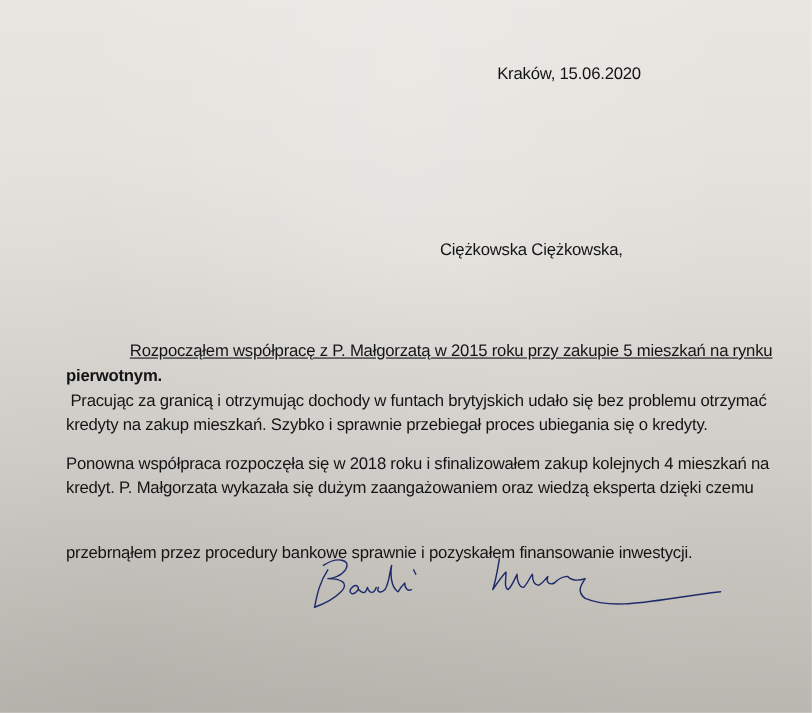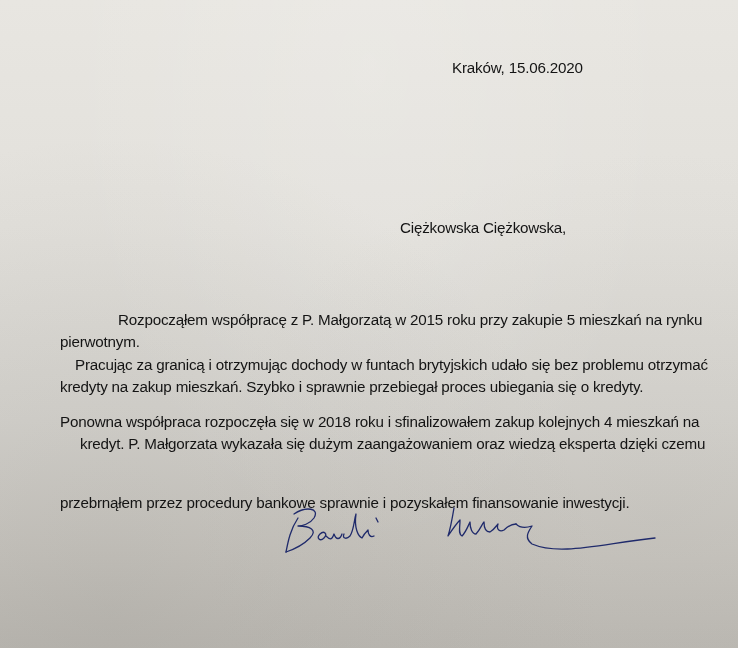--- a/index.html
+++ b/index.html
@@ -12,26 +12,26 @@
     .shade {
       position: absolute; inset: 0; pointer-events: none;
       background:
         radial-gradient(ellipse at 15% 95%, rgba(150,148,142,0.25), transparent 55%),
         radial-gradient(ellipse at 90% 80%, rgba(170,168,162,0.2), transparent 50%),
         radial-gradient(ellipse at 50% 10%, rgba(255,255,255,0.15), transparent 60%);
     }
     .t { position: absolute; font-size: 15.2px; letter-spacing: -0.2px; white-space: nowrap; line-height: 20px; }
     #date { left: 452px; top: 58px; text-align: right; }
     #recipient { left: 400px; top: 218px; }
-    #p1a { left: 118px; top: 310px; }
-    #p1b { left: 60px; top: 332px; }
-    #p2a { left: 75px; top: 355px; }
+    #p1a { left: 118px; top: 310px; text-decoration: underline; }
+    #p1b { left: 60px; top: 332px; font-weight: bold; }
+    #p2a { left: 64px; top: 355px; }
     #p2b { left: 60px; top: 377px; text-align: center; }
     #p3a { left: 60px; top: 412px; }
-    #p3b { left: 60px; top: 434px; margin-left: 20px; }
+    #p3b { left: 60px; top: 434px; }
     #p3c { left: 60px; top: 456px; margin-top: 37px; }
     #signature { position: absolute; left: 270px; top: 500px; width: 400px; height: 80px; }
   </style>
 </head>
 <body>
 
 <div class="shade"></div>
 
 <div>
   <div class="t" id="date">Kraków, 15.06.2020</div>

